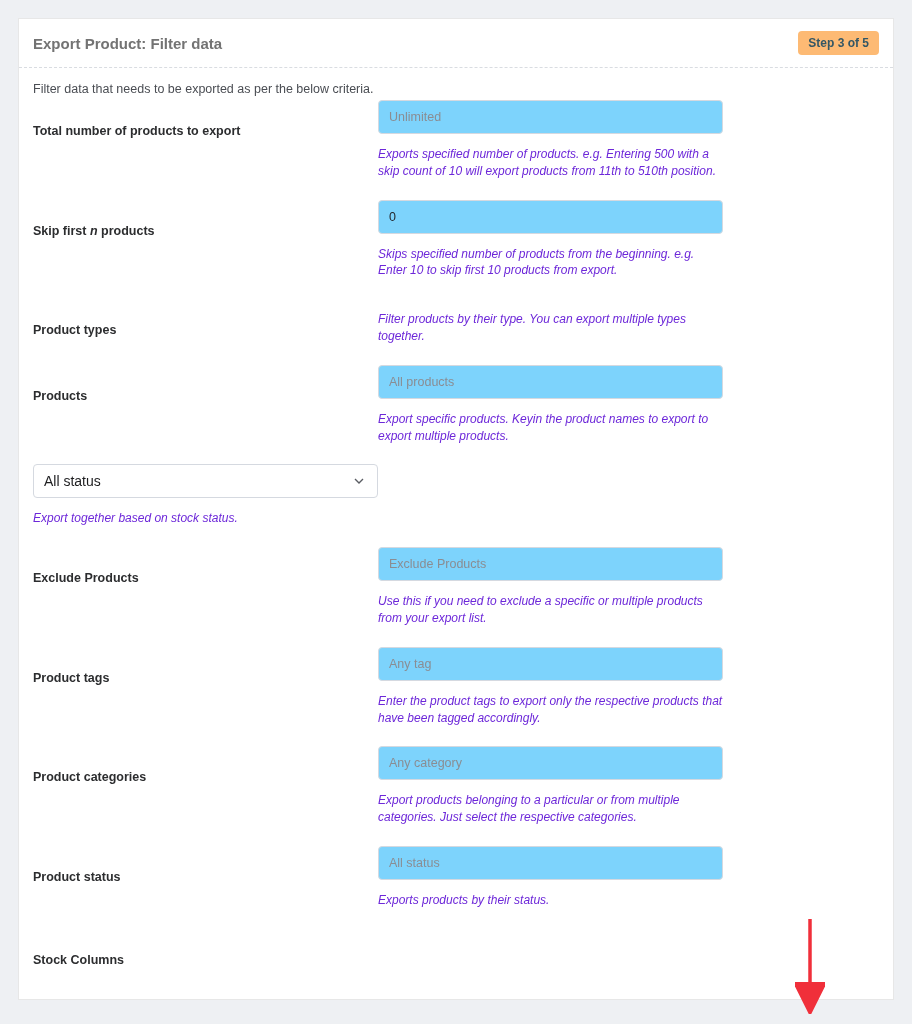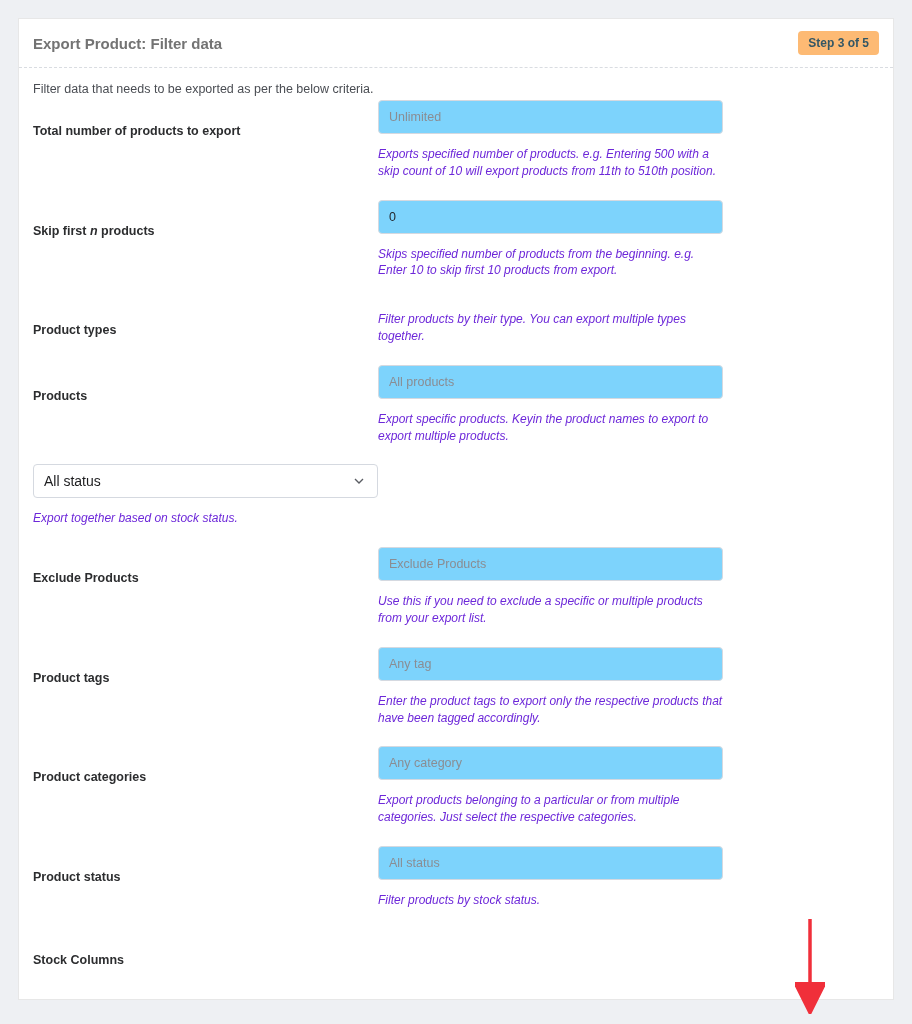--- a/index.html
+++ b/index.html
@@ -182,21 +182,21 @@
       <div class="row-control">
         <input class="ctl-input" placeholder="Any category" style="">
         <div class="help">Export products belonging to a particular or from multiple categories. Just select the respective categories.</div>
       </div>
     </div>
 
     <div class="row">
       <div class="row-label">Product status</div>
       <div class="row-control">
         <input class="ctl-input" placeholder="All status" style="">
-        <div class="help">Filter products by stock status.</div>
+        <div class="help">Exports products by their status.</div>
       </div>
     </div>
 
     <div class="row">
       <div class="row-label">Stock Columns</div>
     </div>
 
   </div>
 </div>
 

